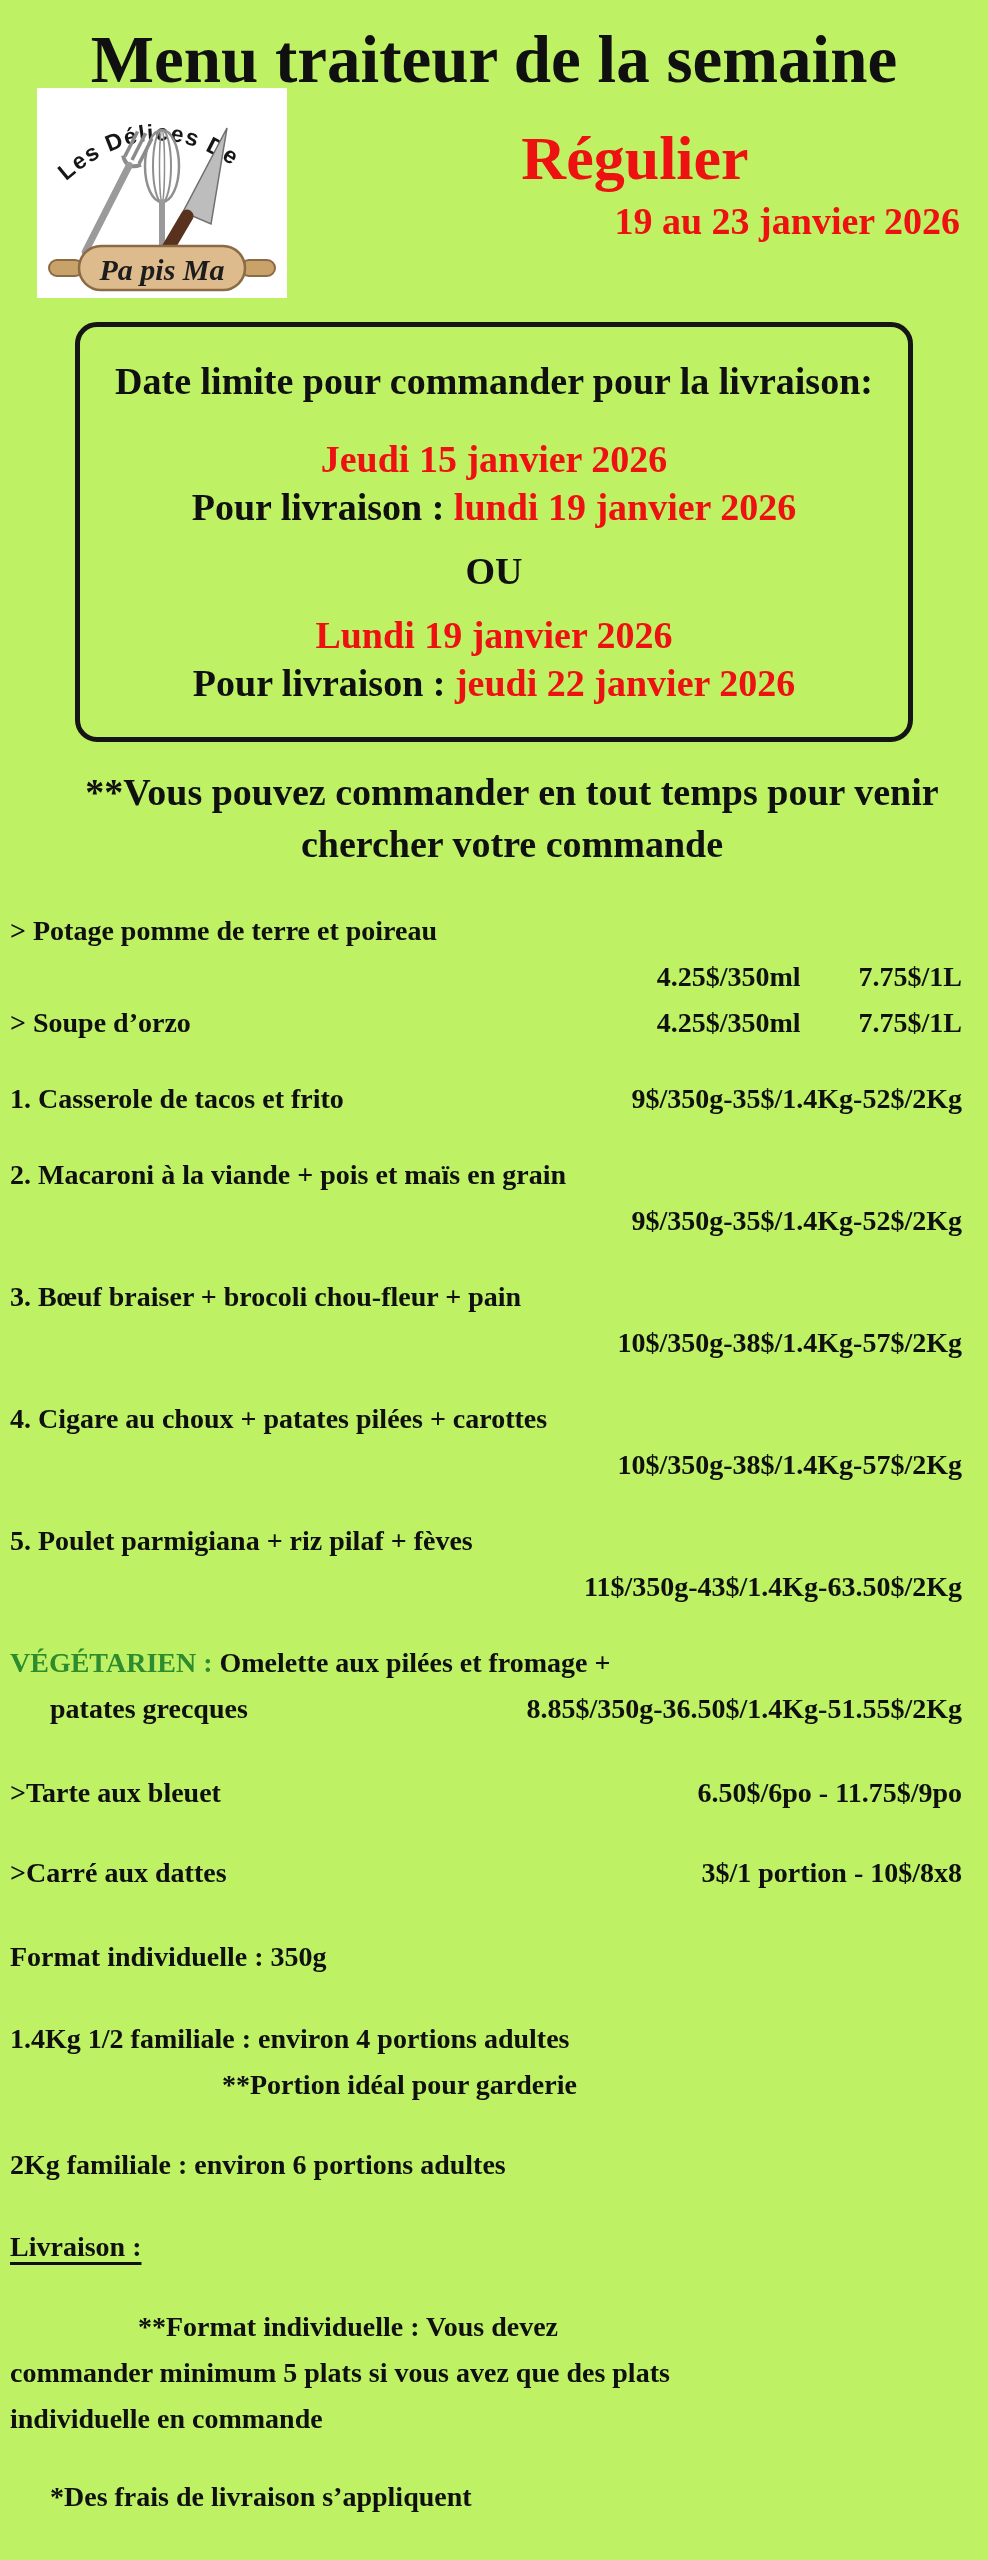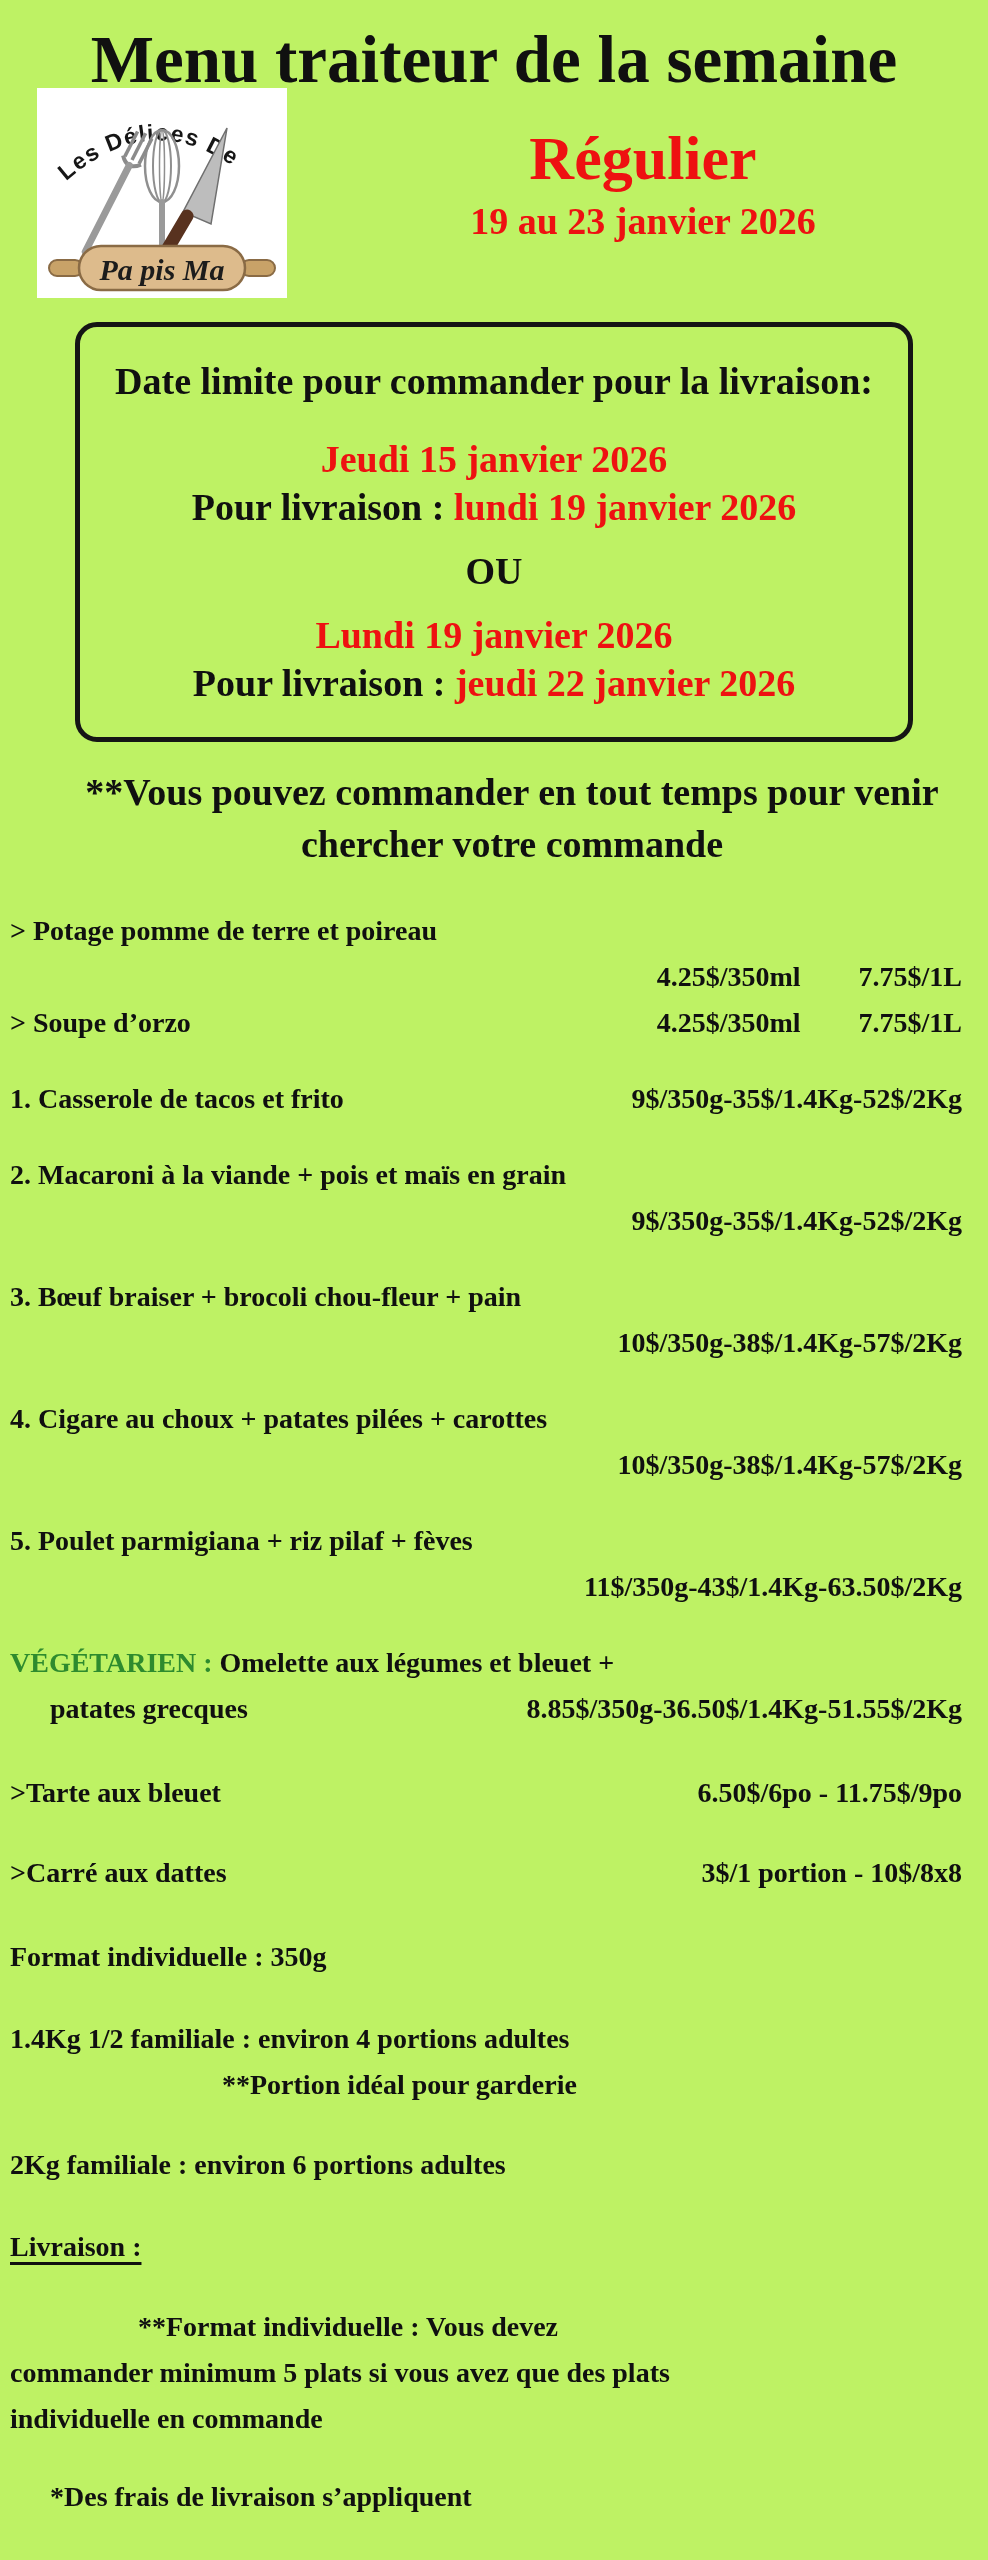--- a/index.html
+++ b/index.html
@@ -12,23 +12,23 @@
     color:#101010;
     overflow:hidden;
   }
   
   .top { position:relative; height:312px; }
   .main-title {
     position:absolute; top:24px; left:0; right:0;
     text-align:center; font-size:67px; line-height:1.05;
   }
   .logo-card { position:absolute; left:37px; top:88px; width:250px; height:210px; }
-  .hdr-right { position:absolute; left:318px; width:650px; top:126px; text-align:center; }
+  .hdr-right { position:absolute; left:310px; width:650px; top:126px; text-align:center; }
   .menu-type { color:#ee1111; font-size:62px; line-height:1.05; }
-  .week-range { color:#ee1111; font-size:38px; line-height:1.1; margin-top:10px; }
+  .week-range { color:#ee1111; font-size:38px; line-height:1.1; margin-top:10px;text-align:right; }
 
   
   .order-box {
     box-sizing:border-box;
     width:838px; margin:10px auto 0 auto;
     border:5px solid #151515; border-radius:22px;
     padding:30px 8px 30px 8px;
     text-align:center; font-size:38px; line-height:48px;
   }
   .order-box .heading { margin-bottom:30px; }
@@ -159,21 +159,21 @@
       <div>4. Cigare au choux + patates pilées + carottes</div>
       <div class="price-right">10$/350g-38$/1.4Kg-57$/2Kg</div>
     </div>
 
     <div class="mt30">
       <div>5. Poulet parmigiana + riz pilaf + fèves</div>
       <div class="price-right">11$/350g-43$/1.4Kg-63.50$/2Kg</div>
     </div>
 
     <div class="mt30">
-      <div><span class="green pre">VÉGÉTARIEN : </span><span>Omelette aux légumes et bleuet +</span></div>
+      <div><span class="green pre">VÉGÉTARIEN : </span><span>Omelette aux pilées et fromage +</span></div>
       <div class="row-between">
         <span class="indent-veg">patates grecques</span>
         <span>8.85$/350g-36.50$/1.4Kg-51.55$/2Kg</span>
       </div>
     </div>
 
     <div class="row-between mt38">
       <span>&gt;Tarte aux bleuet</span>
       <span>6.50$/6po - 11.75$/9po</span>
     </div>

